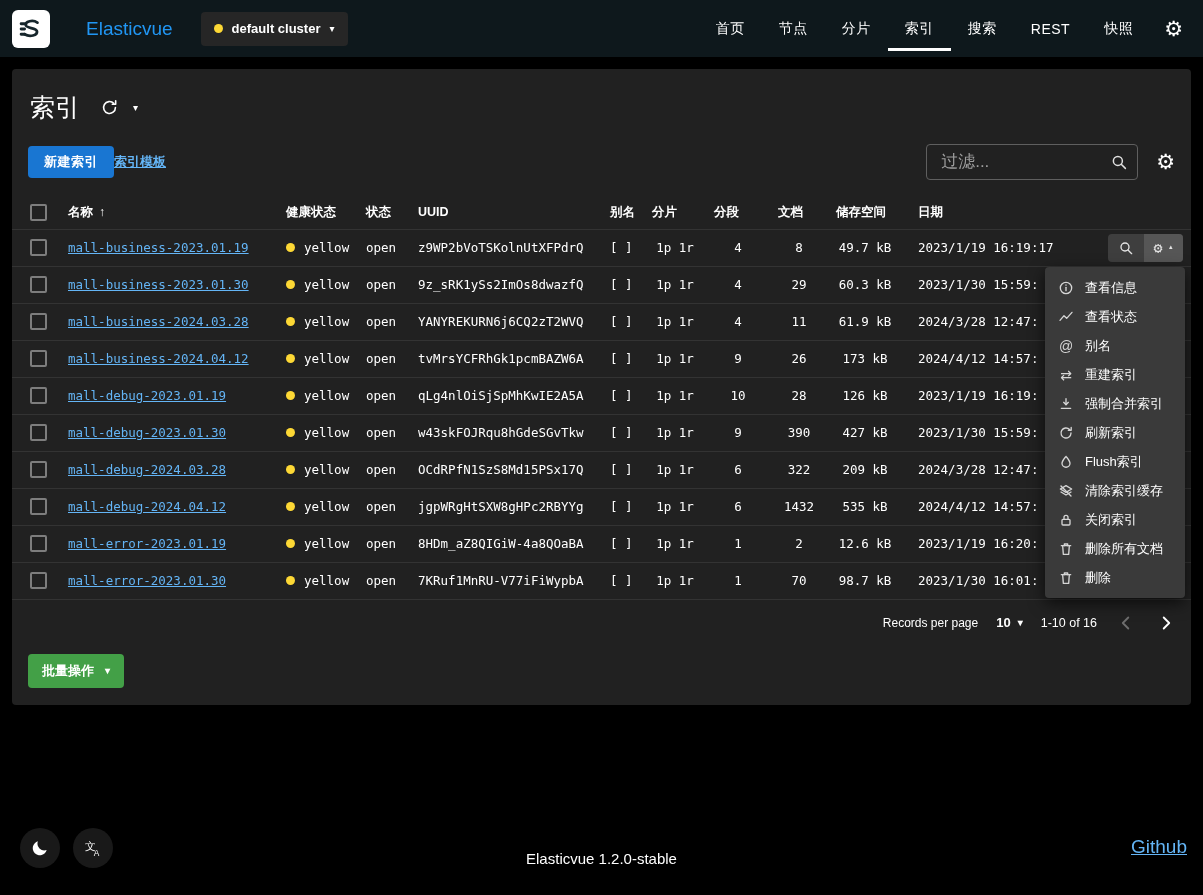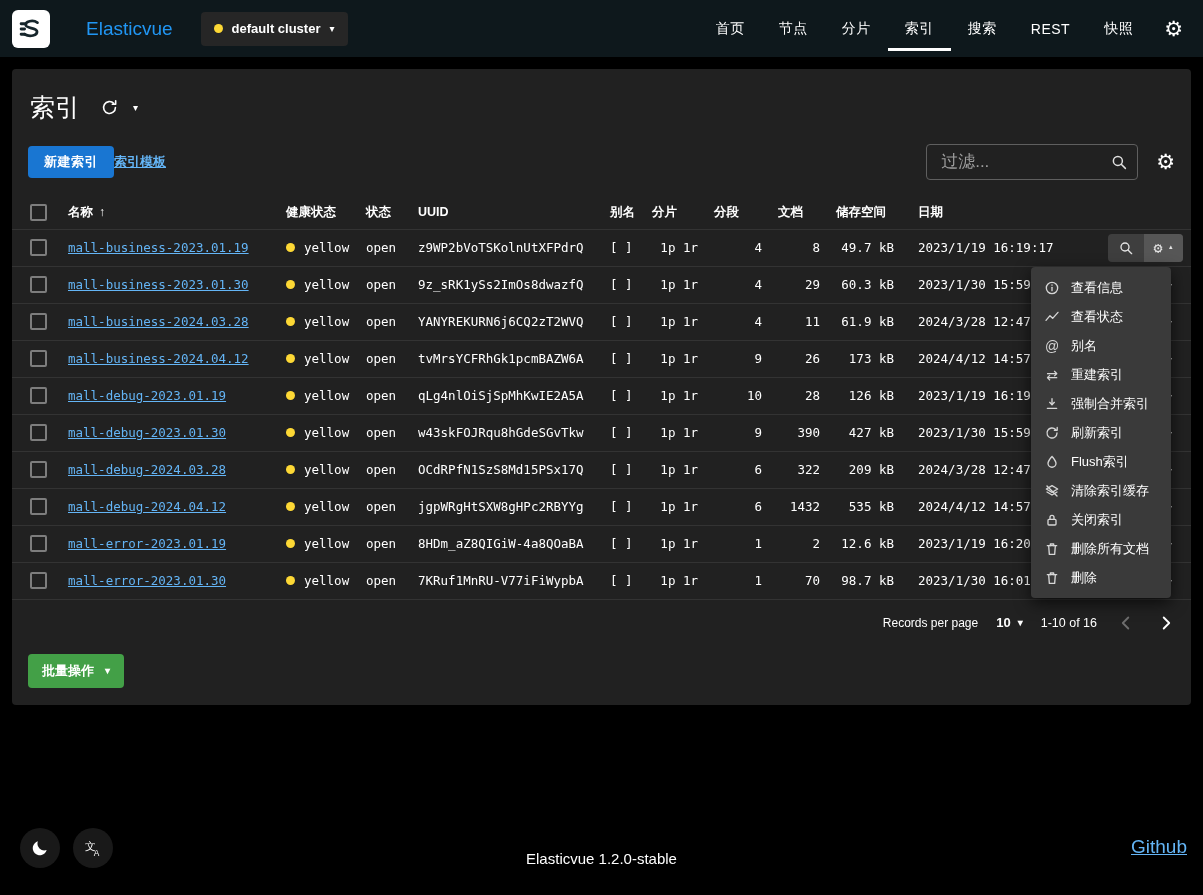--- a/index.html
+++ b/index.html
@@ -41,37 +41,37 @@
   .filter-input::placeholder { color:#9e9e9e; }
   .filter-box svg { width:18px; height:18px; color:#e0e0e0; flex:none; }
   .toolbar-gear { margin-left:18px; font-size:21px; cursor:pointer; }
 
   
   .idx-table { width:100%; border-collapse:collapse; margin-top:16px; font-size:13px; }
   .idx-table th { font-size:12.5px; font-weight:700; text-align:left; height:33px; padding:0 8px; white-space:nowrap; border-bottom:1px solid #333; }
   .idx-table td { height:37px; padding:0 8px; white-space:nowrap; border-bottom:1px solid #333; font-family:"DejaVu Sans Mono", monospace; font-size:12.5px; overflow:hidden; }
   .c-check { padding-left:18px !important; }
   .c-date  { padding-left:16px !important; }
-  .num { text-align:right; }
+  .num { text-align:center; }
   .sort-arrow { margin-left:6px; font-size:12px; }
   .checkbox { display:inline-block; width:17px; height:17px; border:2px solid #7d7d7d; border-radius:2px; cursor:pointer; vertical-align:middle; }
   .index-link { color:#64b5f6; text-decoration:underline; cursor:pointer; }
   .dot { display:inline-block; width:9px; height:9px; border-radius:50%; background:#fdd835; margin-right:9px; }
   .c-actions { text-align:right; padding-right:8px !important; }
   .actions-pill { display:inline-flex; align-items:stretch; border-radius:4px; overflow:hidden; vertical-align:middle; }
   .act-seg { display:flex; align-items:center; padding:5px 10px; color:#e3e3e3; cursor:pointer; }
   .act-seg svg { width:16px; height:16px; }
   .gear-seg { gap:5px; font-size:15px; }
   .caret-sm { font-size:9px; display:inline-block; }
   tbody tr:first-child .actions-pill { background:#3e3e3e; }
   tbody tr:first-child .gear-seg { background:#565656; }
   tbody tr:first-child .caret-sm { transform:rotate(180deg); }
 
   
-  .action-menu { position:absolute; top:198px; right:20px; width:140px; background:#3a3a3a; border-radius:4px; padding:6px 0; box-shadow:0 5px 16px rgba(0,0,0,.65); z-index:20; }
+  .action-menu { position:absolute; top:198px; right:6px; width:140px; background:#3a3a3a; border-radius:4px; padding:6px 0; box-shadow:0 5px 16px rgba(0,0,0,.65); z-index:20; }
   .menu-item { display:flex; align-items:center; gap:10px; height:29px; padding:0 12px; font-size:13px; cursor:pointer; white-space:nowrap; }
   .mi-icon { width:18px; height:18px; display:flex; align-items:center; justify-content:center; color:#d6d6d6; flex:none; font-size:14px; line-height:1; }
   .mi-icon svg { width:16px; height:16px; }
 
   
   .pagination { display:flex; align-items:center; justify-content:flex-end; gap:18px; padding:12px 14px 0 0; font-size:12px; }
   .per-page { display:flex; align-items:center; gap:7px; cursor:pointer; font-size:13px; font-weight:600; }
   .range { font-size:12.5px; }
   .pg-btn { display:flex; align-items:center; cursor:pointer; }
   .pg-btn svg { width:22px; height:22px; }

